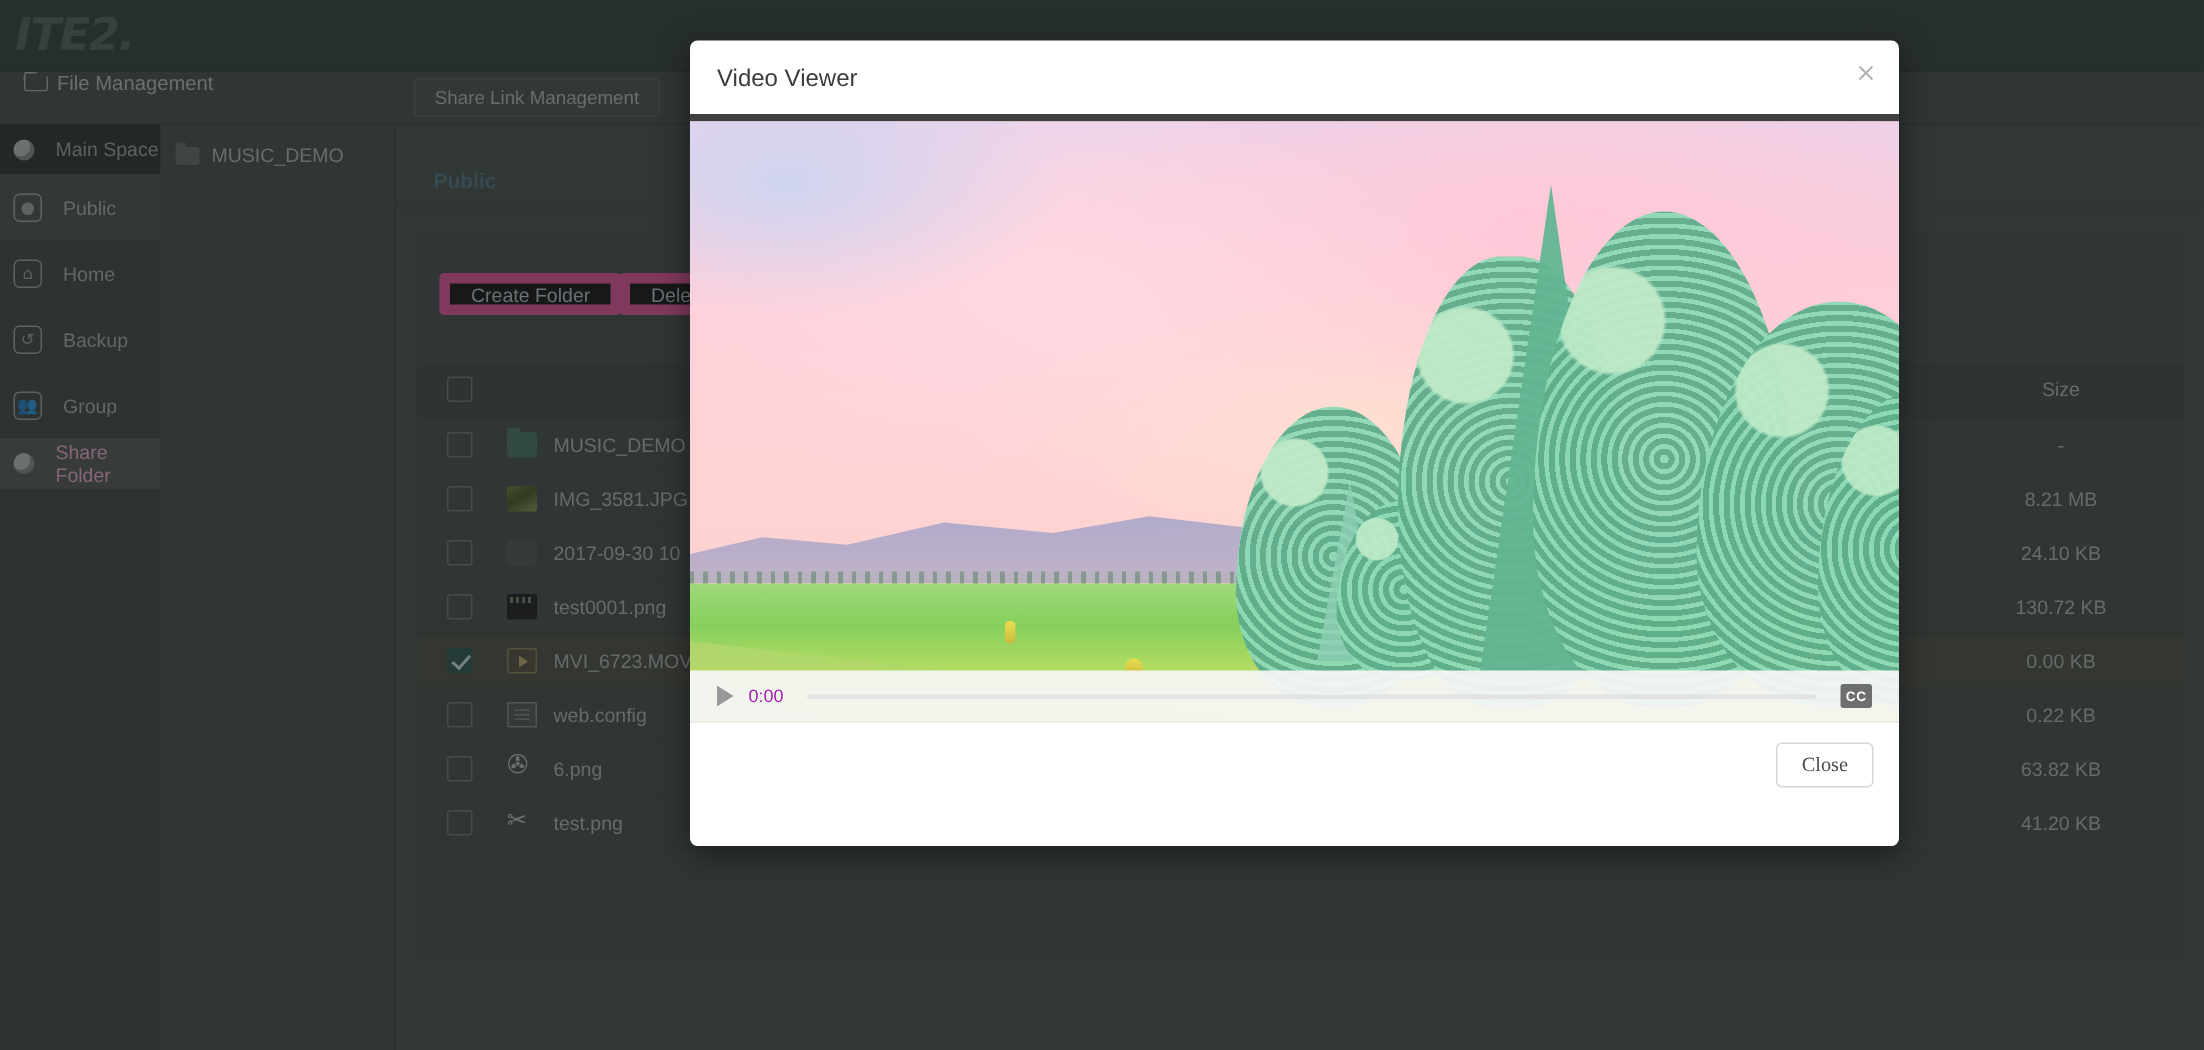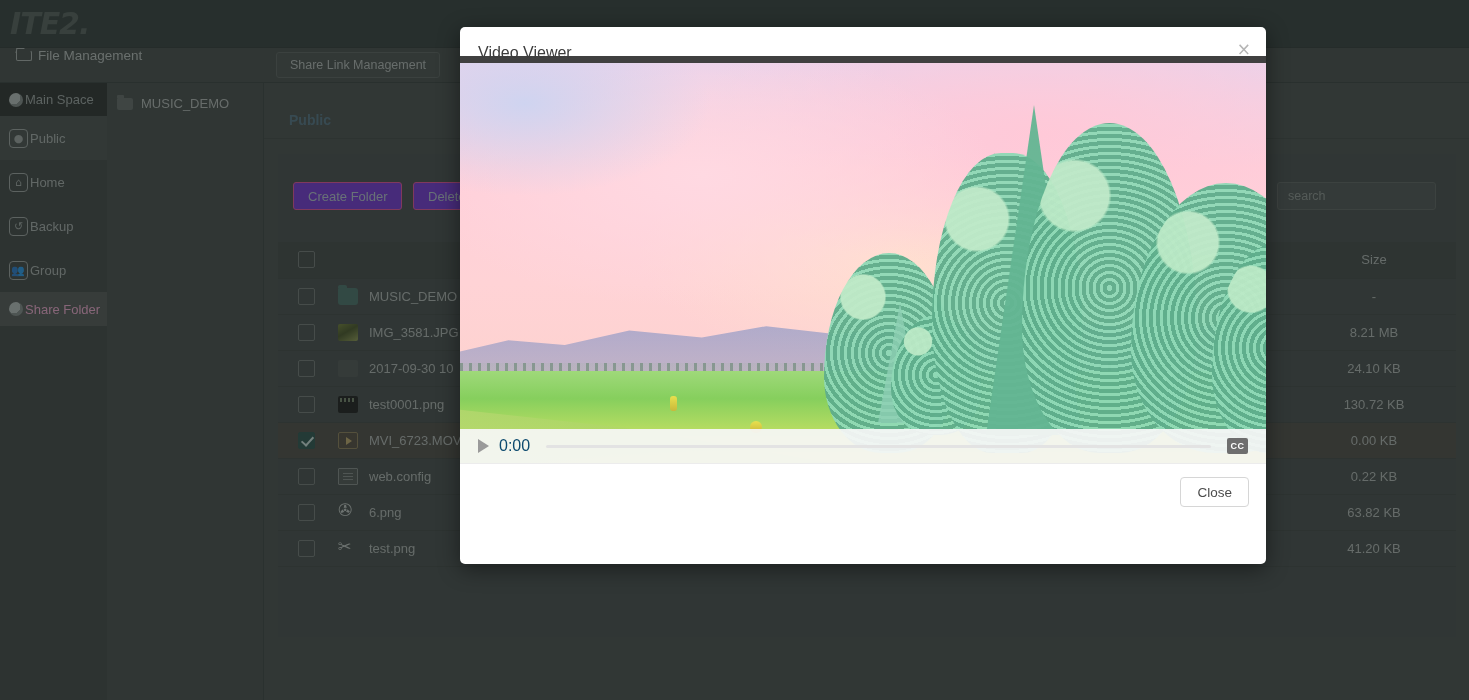--- a/index.html
+++ b/index.html
@@ -63,21 +63,21 @@
     display: flex; align-items: center; justify-content: center;
   }
 
   
   #sidebar {
     position: absolute; left: 0; top: 83px; width: 107px; height: 617px;
     background: #343a38;
   }
   .side-item {
     position: relative; width: 107px; height: 44px;
-    display: flex; align-items: center; gap: 2px;
+    display: flex; align-items: center; gap: 14px;
     padding-left: 9px;
     font-size: 13px; color: #a7aeac;
   }
   .side-item.space-head {
     background: #1e2220; color: #9aa2a0; height: 33px;
   }
   .side-item.space-head::after {
     content: ""; position: absolute; right: -9px; top: 9px;
     border-left: 9px solid #1e2220;
     border-top: 7px solid transparent;
@@ -142,21 +142,21 @@
     color: #4a6d80; font-size: 14px; font-weight: bold;
   }
 
   #panel {
     position: absolute; left: 14px; top: 71px; width: 1178px; height: 483px;
     background: #3b4240;
   }
   #toolbar { position: absolute; left: 0; top: 28px; height: 28px; width: 100%; }
   .tbtn {
     position: absolute; top: 0; height: 28px;
-    background: #6d28d9; border: 1px solid #ec4899; border-radius: 3px;
+    background: #000000; border: 7px solid #ec4899; border-radius: 3px;
     color: #b6c3d2; font-size: 13px;
     display: flex; align-items: center; justify-content: center;
     padding: 0 14px;
   }
   #btn-create-folder { left: 15px; }
   #btn-delete { left: 135px; }
 
   #search-input {
     position: absolute; right: 20px; top: 28px;
     width: 159px; height: 28px;
@@ -260,22 +260,22 @@
   #modal {
     position: absolute; left: 460px; top: 27px;
     width: 806px; height: 537px;
     background: #ffffff;
     border-radius: 5px;
     box-shadow: 0 5px 22px rgba(0,0,0,0.45);
     overflow: hidden;
     display: flex; flex-direction: column;
   }
   #modal-head {
-    height: 36px; position: relative; flex: none;
-    border-bottom: 7px solid #404040;
+    height: 54px; position: relative; flex: none;
+    border-bottom: 5px solid #404040;
   }
   #modal-title {
     position: absolute; left: 18px; top: 17px;
     font-size: 16px; color: #3c3c3c;
   }
   #modal-close-x {
     position: absolute; right: 15px; top: 14px;
     font-size: 17px; color: #b5b5b5; line-height: 1;
     font-family: "DejaVu Sans", sans-serif;
   }
@@ -366,38 +366,39 @@
     padding: 0 10px;
     gap: 10px;
   }
   #vplay {
     width: 0; height: 0; flex: none;
     border-left: 11px solid #9a9a9a;
     border-top: 7px solid transparent;
     border-bottom: 7px solid transparent;
     margin-left: 8px;
   }
-  #vtime { color: #0c4a6e; font-size: 16px; flex: none; }
+  #vtime { color: #a21caf; font-size: 12px; flex: none; }
   #vtrack {
     flex: 1; height: 3px; background: #e3e3e3; border-radius: 2px;
     margin: 0 6px;
   }
   #vcc {
     width: 21px; height: 16px; flex: none;
     background: #6e6e6e; border-radius: 2px;
     color: #fff; font-size: 9px; font-weight: bold;
     display: flex; align-items: center; justify-content: center;
     letter-spacing: 0.5px;
     margin-right: 8px;
   }
 
   #modal-foot {
     flex: 1;
     border-top: 1px solid #ececec;
     position: relative;
+    font-family: Liberation Serif, serif;
   }
   #btn-close {
     position: absolute; right: 17px; top: 13px;
     height: 30px; padding: 0 16px;
     background: #fff; border: 1px solid #d6d6d6; border-radius: 4px;
     color: #4c4c4c; font-size: 13.5px;
     display: flex; align-items: center; justify-content: center;
   }
 </style>
 </head>
@@ -454,21 +455,20 @@
   <div id="content">
     <div id="crumbbar">
       <div id="crumb-public">Public</div>
     </div>
 
     <div id="panel">
       <div id="toolbar">
         <div class="tbtn" id="btn-create-folder">Create Folder</div>
         <div class="tbtn" id="btn-delete">Delete</div>
       </div>
-      <input id="search-input" type="text" placeholder="search" style="">
 
       <table id="filetable">
         <thead>
           <tr>
             <th class="c-check">
               <span class="cbox"></span>
             </th>
             <th class="c-name"></th>
             <th class="c-date"></th>
             <th class="c-type">Type</th>

